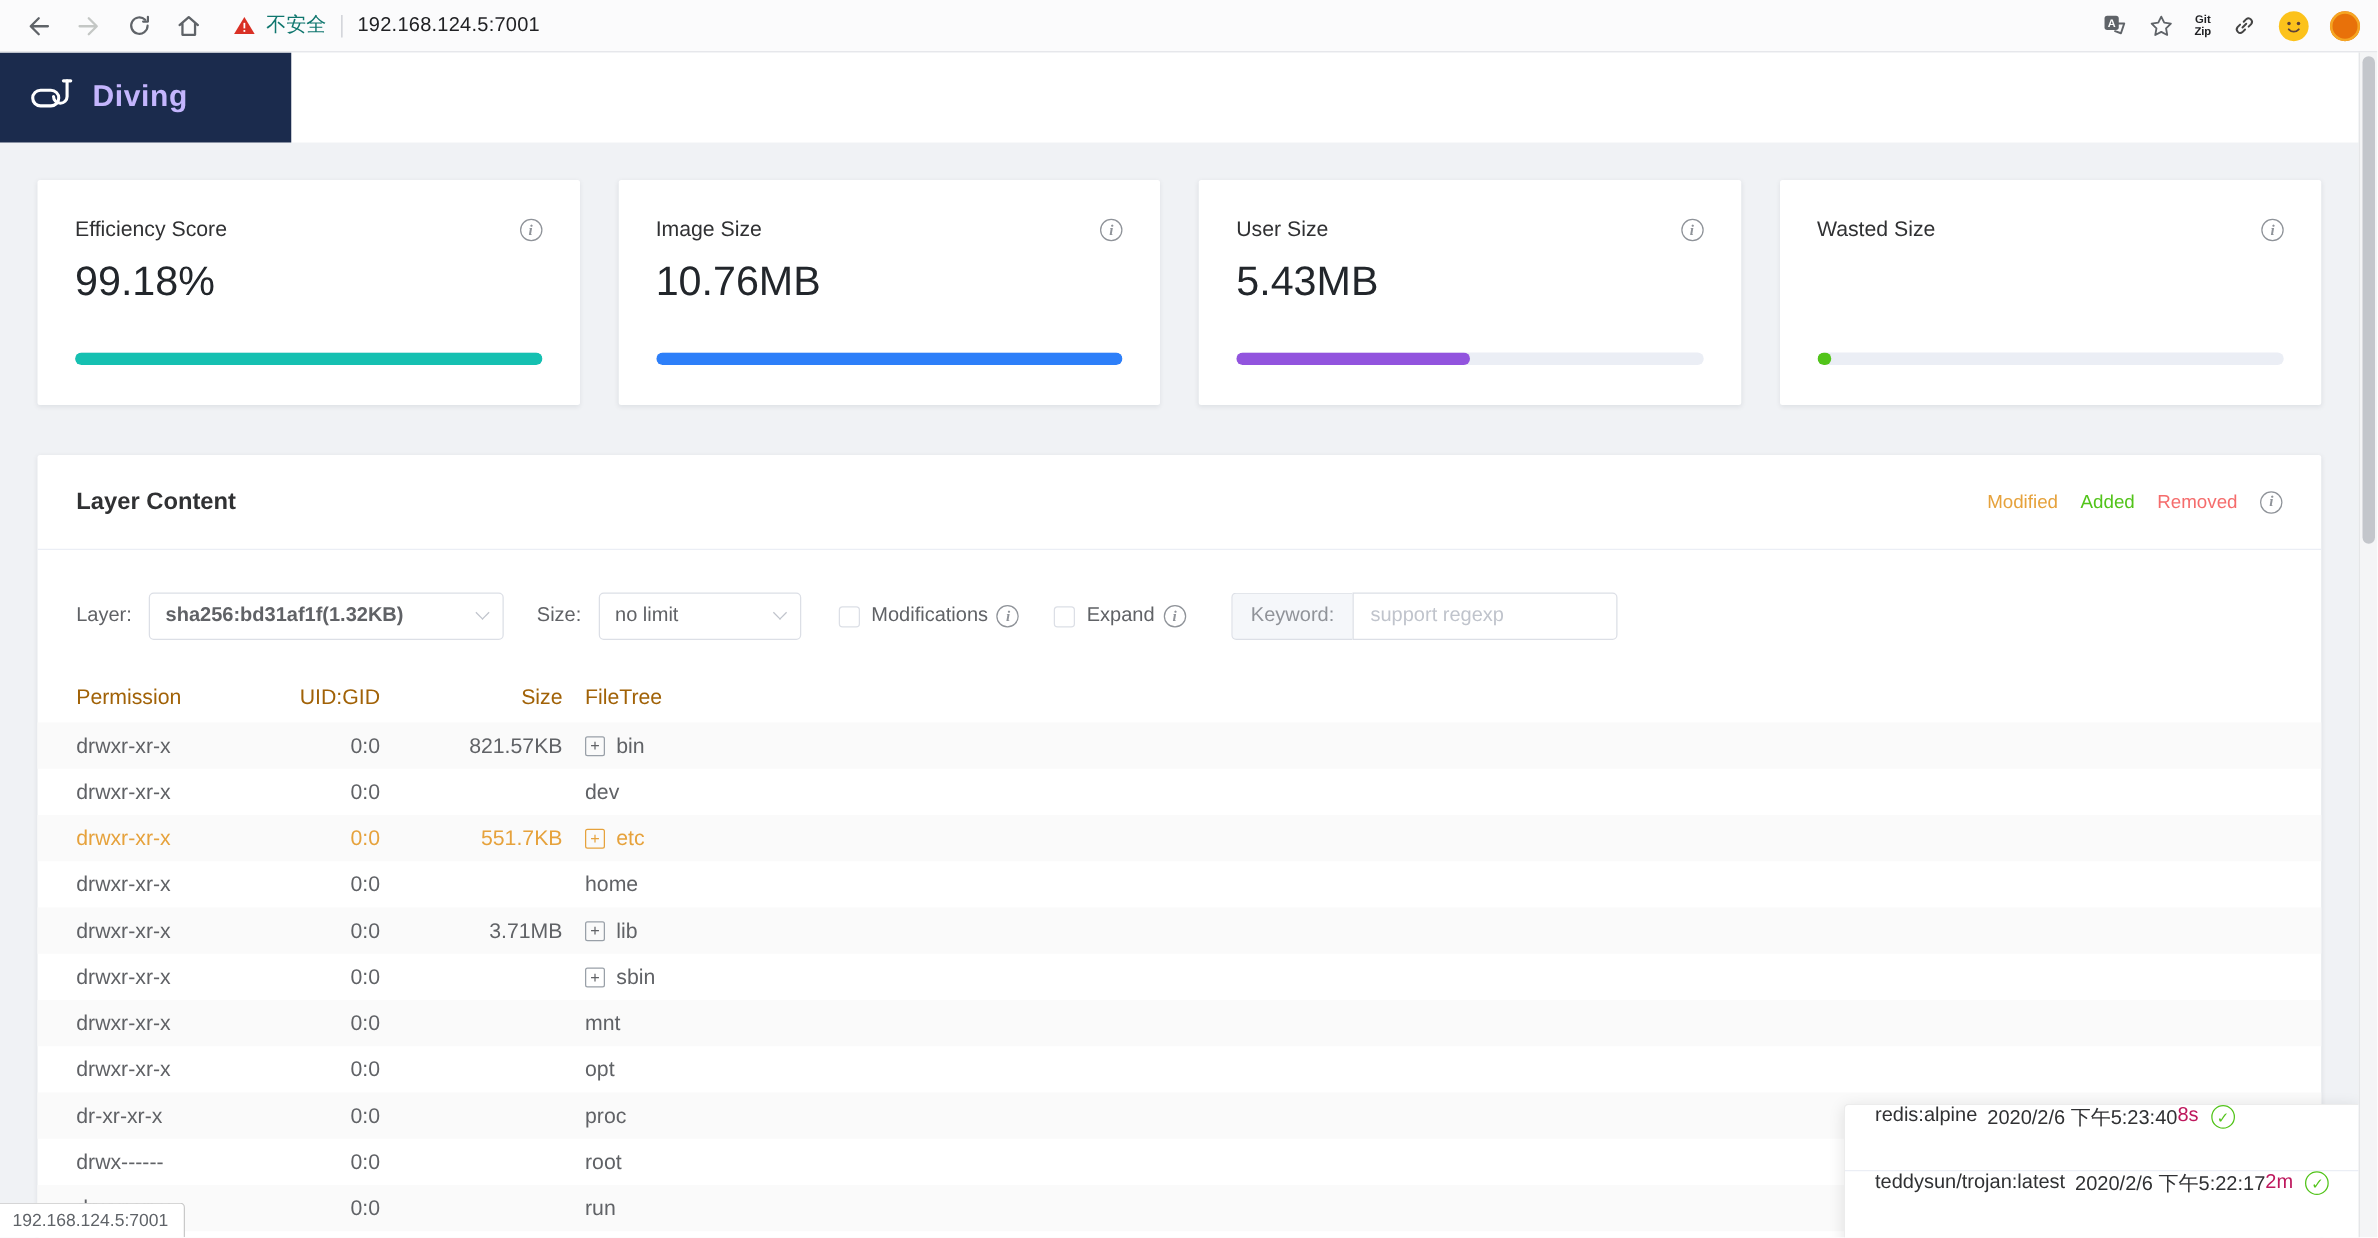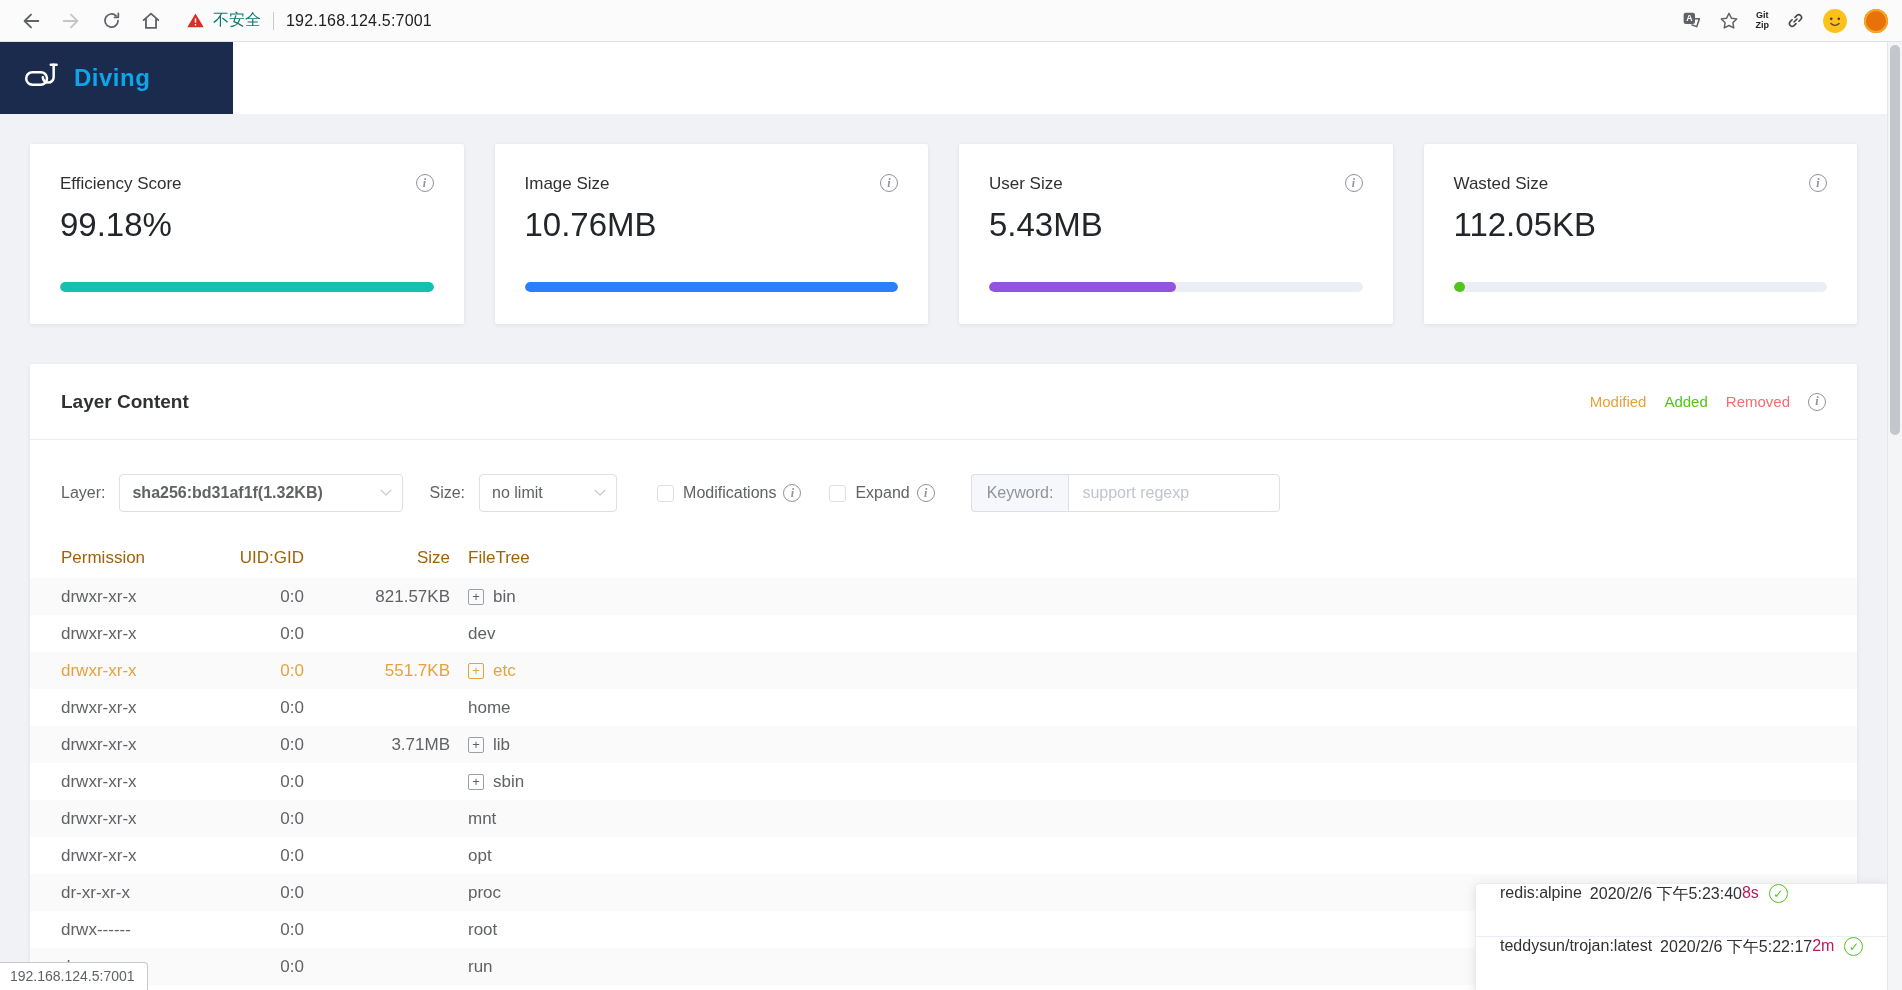--- a/index.html
+++ b/index.html
@@ -28,49 +28,49 @@
 
   
   .scrollbar { position:absolute; top:42px; right:0; width:15px; bottom:0; background:#f4f5f6; border-left:1px solid #e5e6e8; }
   .scroll-thumb { position:absolute; top:3px; left:2px; width:10px; height:390px; background:#c3c6cb; border-radius:5px; }
 
   
   .viewport { position:absolute; top:42px; left:0; right:15px; bottom:0; background:#f0f2f5; overflow:hidden; }
 
   .app-header { height:72px; background:#fff; display:flex; align-items:stretch; }
   .logo-block { width:233px; background:#1b2b4d; display:flex; align-items:center; gap:12px; padding-left:22px; }
-  .app-title { color:#0ea5e9; font-size:24px; font-weight:bold; letter-spacing:.5px; }
+  .app-title { color:#c4b5fd; font-size:24px; font-weight:bold; letter-spacing:.5px; }
 
   .page { padding:30px 30px 0; position:relative; }
 
   
   .stats-row { display:flex; gap:31px; }
   .stat-card { flex:1 1 0; background:#fff; height:180px; border-radius:2px;
     box-shadow:0 1px 4px rgba(0,21,41,.08); padding:30px 30px 32px; display:flex; flex-direction:column; }
-  .stat-head { display:flex; justify-content:space-between; }
+  .stat-head { display:flex; justify-content:space-between; align-items:center; }
   .stat-label { font-size:17px; color:#303133; }
   .stat-value { font-size:33px; font-weight:500; color:#22262b; margin-top:12px; }
   .bar-track { margin-top:auto; height:10px; border-radius:5px; background:#ebeef5; overflow:hidden; }
   .bar-fill { height:100%; border-radius:5px; }
 
   .info { width:18px; height:18px; border:1px solid #8f9399; border-radius:50%; color:#8f9399;
     font:italic 600 12px "Liberation Serif",serif; display:inline-flex; align-items:center; justify-content:center; flex:0 0 auto; }
 
   
   .layer-card { margin-top:40px; background:#fff; border-radius:2px; box-shadow:0 1px 4px rgba(0,21,41,.08); height:760px; }
   .layer-head { height:76px; display:flex; align-items:center; justify-content:space-between; padding:0 31px; border-bottom:1px solid #ebeef5; }
   .layer-title { font-size:19px; font-weight:600; color:#303133; }
   .legend { display:flex; align-items:center; gap:18px; font-size:15px; }
 
   .filter-row { display:flex; align-items:center; padding:34px 31px 0; font-size:16px; color:#606266; }
   .f-label { margin-right:14px; }
   .select { height:38px; border:1px solid #dcdfe6; border-radius:4px; background:#fff; display:flex;
     align-items:center; justify-content:space-between; padding:0 12px; color:#606266; font-size:16px; }
   .sel-layer { width:284px;font-weight:bold; }
-  .sel-size { width:138px; margin-right:40px; }
+  .sel-size { width:162px; margin-right:30px; }
   .chev { width:8px; height:8px; border-right:1.6px solid #c0c4cc; border-bottom:1.6px solid #c0c4cc;
     transform:rotate(45deg) translate(-2px,-2px); flex:0 0 auto; }
   .gap-26 { width:26px; }
   .cbx { width:17px; height:17px; border:1px solid #dcdfe6; border-radius:3px; background:#fff; margin-right:9px; flex:0 0 auto; }
   .cbx-group { display:flex; align-items:center; margin-right:28px; }
   .cbx-group .info { margin-left:7px; }
   .kw-group { display:flex; margin-left:8px; height:38px; }
   .kw-prepend { background:#f5f7fa; border:1px solid #dcdfe6; border-right:none; border-radius:4px 0 0 4px;
     display:flex; align-items:center; padding:0 15px; color:#909399; font-size:16px; }
   .kw-input { width:212px; height:38px; border:1px solid #dcdfe6; border-radius:0 4px 4px 0; padding:0 13px;
@@ -231,21 +231,20 @@
     <div class="bar-track">
       <div class="bar-fill" style="width: 50%; background: rgb(146, 84, 222);"></div>
     </div>
   </div>
 
   <div class="stat-card">
     <div class="stat-head">
       <span class="stat-label">Wasted Size</span>
       <span class="info">i</span>
     </div>
-    <div class="stat-value">112.05KB</div>
     <div class="bar-track">
       <div class="bar-fill" style="width: 3%; background: rgb(82, 196, 26);"></div>
     </div>
   </div>
 </div>
 
     <div class="layer-card">
       <div class="layer-head">
         <span class="layer-title">Layer Content</span>
         <span class="legend">

